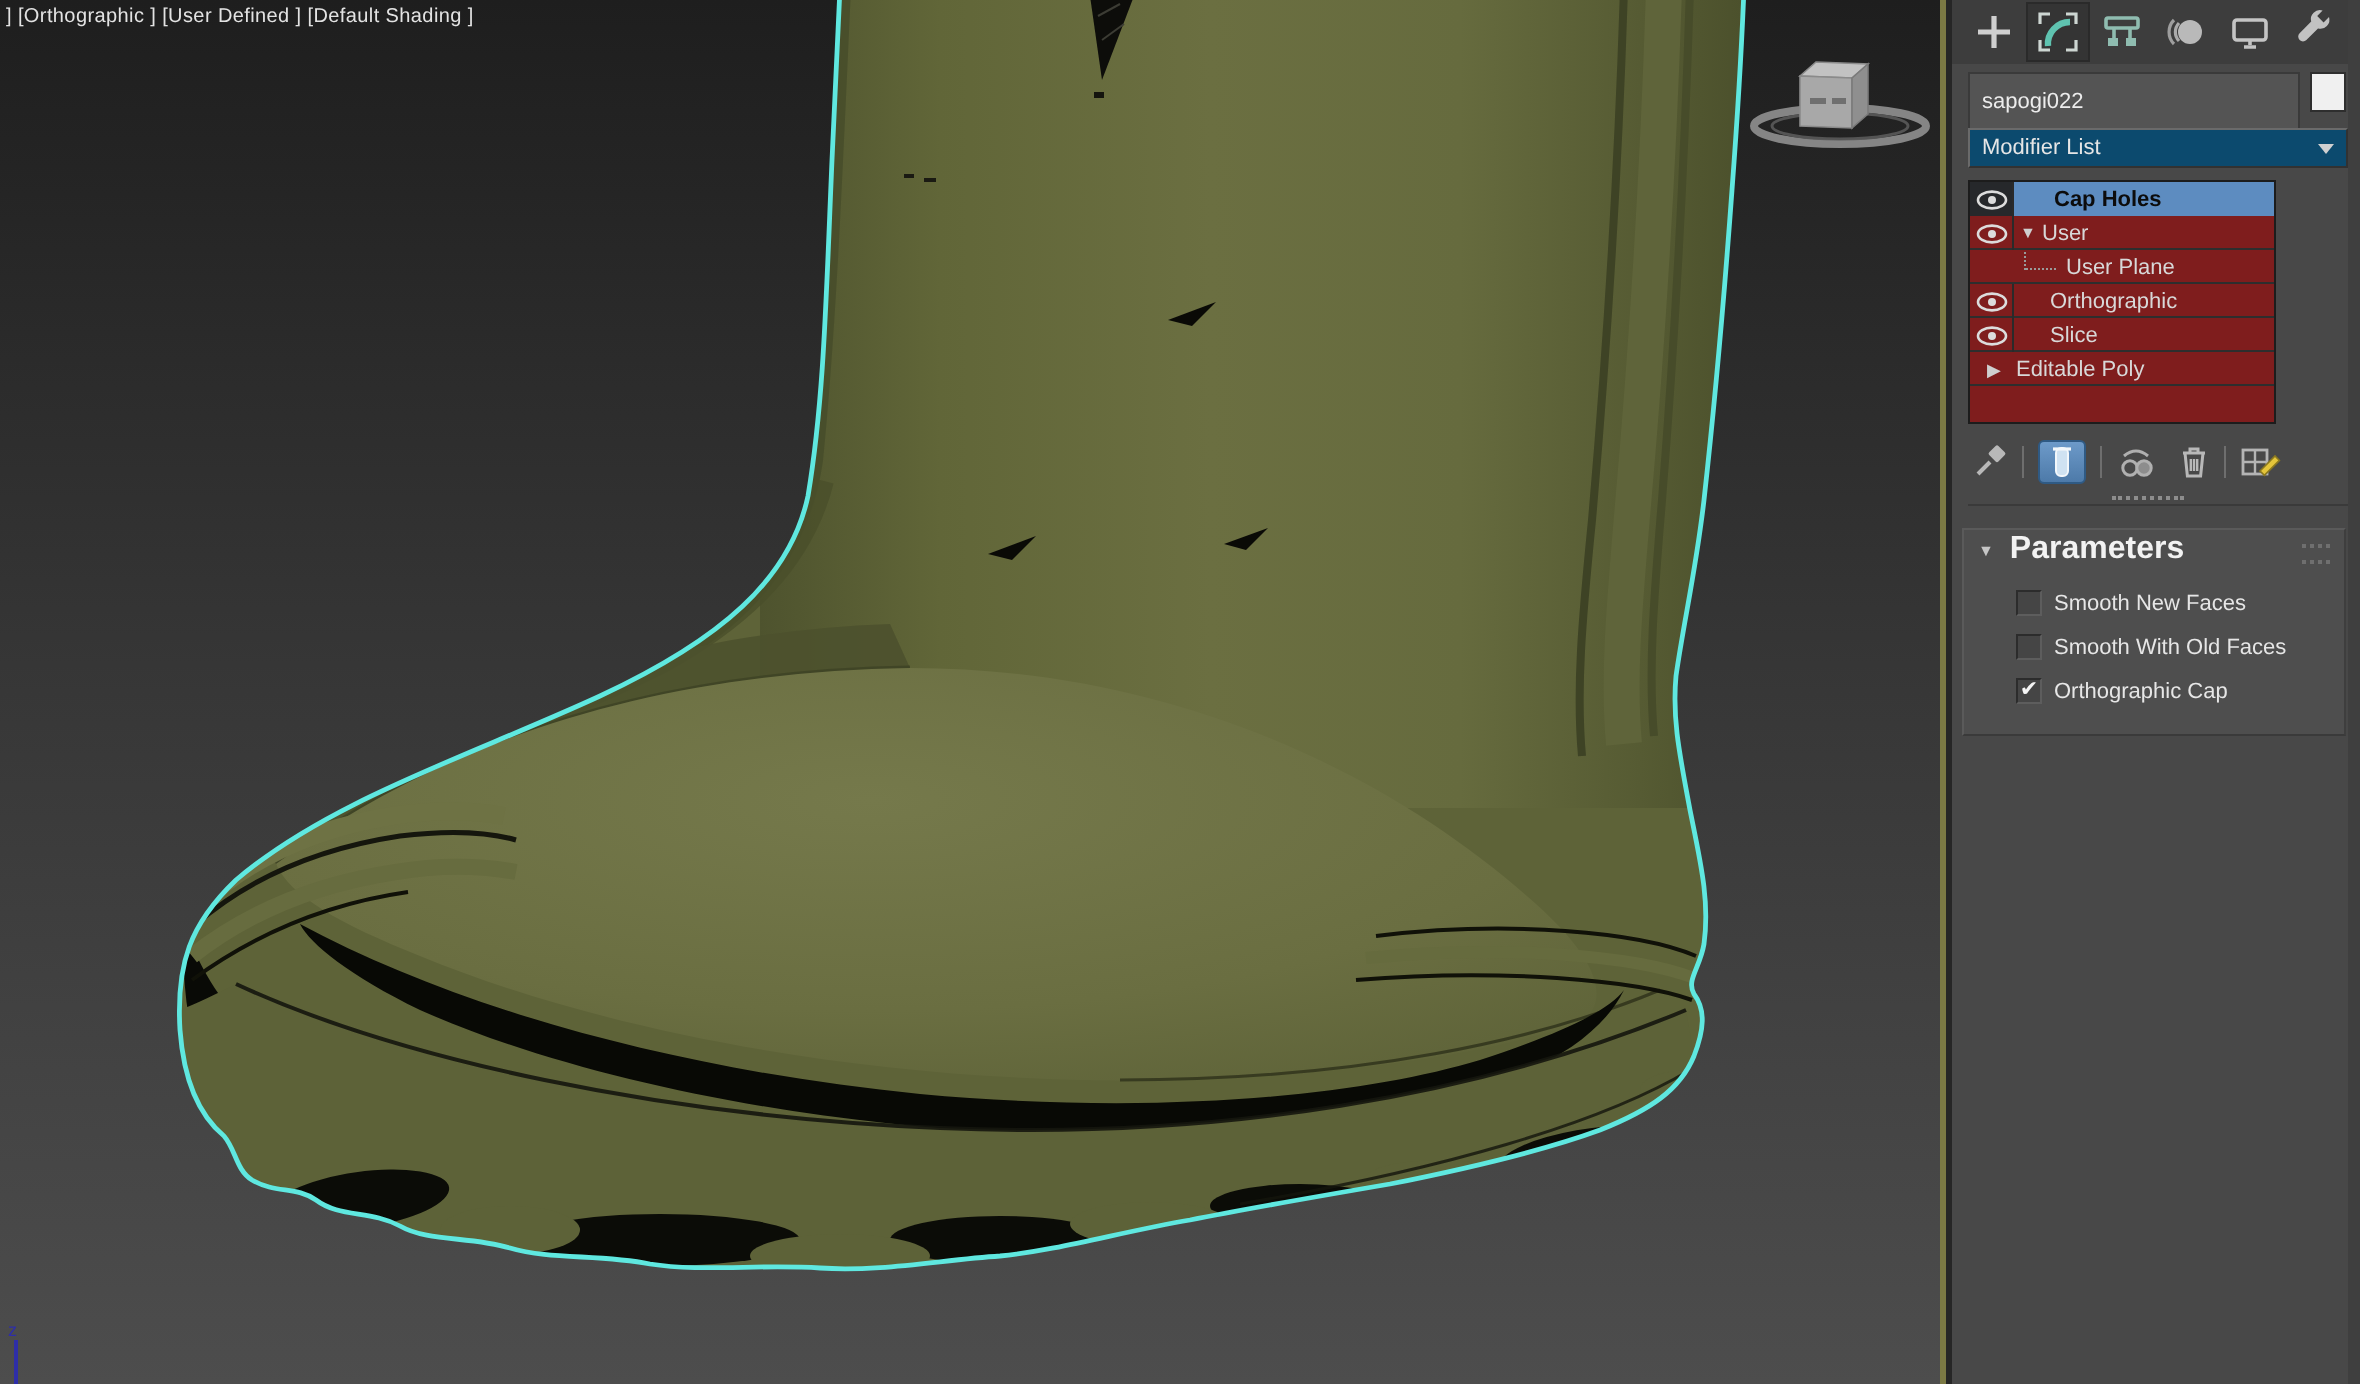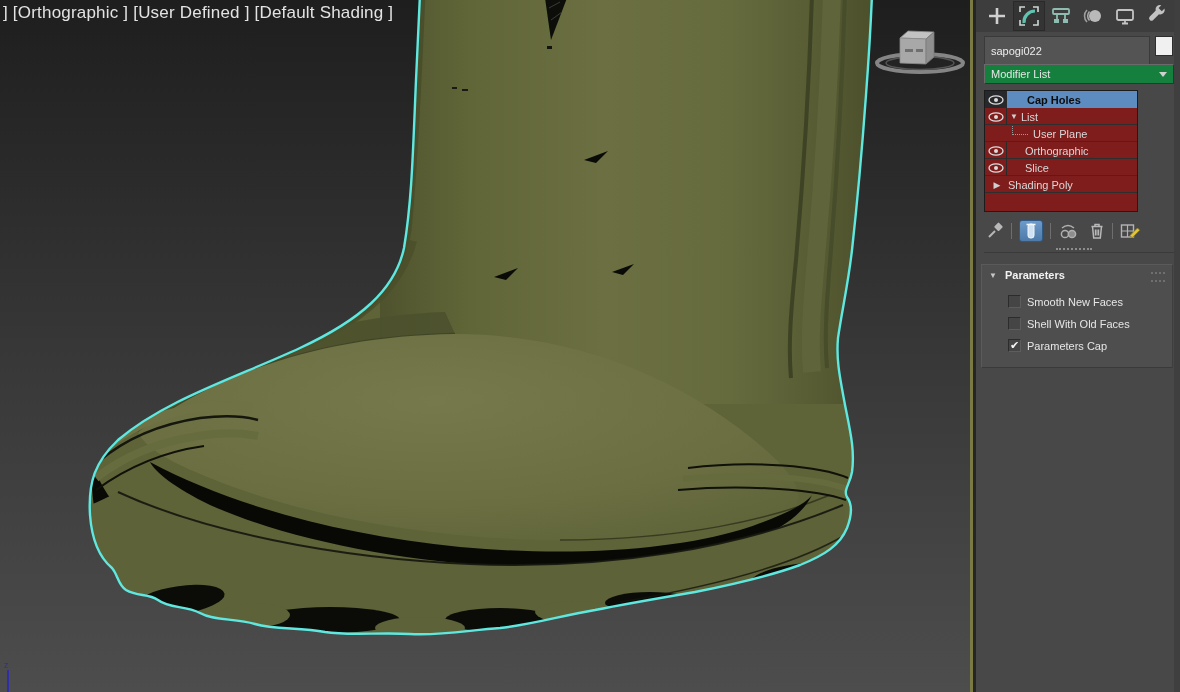--- a/index.html
+++ b/index.html
@@ -4,41 +4,41 @@
 <style>
   html,body{margin:0;padding:0;}
   body{
     width:1180px;height:692px;position:relative;overflow:hidden;
     background:#484848;font-family:"Liberation Sans",sans-serif;
     -webkit-font-smoothing:antialiased;
   }
   
   #viewport{position:absolute;left:0;top:0;width:972px;height:692px;}
   #vp-label{
-    position:absolute;left:3px;top:3px;font-size:17px;color:#e3e3e3;
+    position:absolute;left:3px;top:3px;font-size:10px;color:#e3e3e3;
     letter-spacing:.2px;white-space:nowrap;z-index:5;cursor:default;
   }
   
   #vp-border{position:absolute;left:970px;top:0;width:3px;height:692px;background:#7b7944;}
   #vp-border-dark{position:absolute;left:973px;top:0;width:3px;height:692px;background:#262626;}
   
   #panel{position:absolute;left:976px;top:0;width:204px;height:692px;background:#484848;}
   #scrollstrip{position:absolute;left:1174px;top:0;width:6px;height:692px;background:#3f3f3f;}
   #tabstrip{position:absolute;left:976px;top:0;width:198px;height:32px;background:#3d3d3d;}
   .tab{position:absolute;top:2px;width:30px;height:28px;display:flex;align-items:center;justify-content:center;}
   .tab.sel{background:#343434;outline:1px solid #2a2a2a;}
   .namefield{
     position:absolute;left:984px;top:36px;width:166px;height:30px;box-sizing:border-box;
     background:#545454;border:1px solid #3a3a3a;border-bottom-color:#5f5f5f;
     color:#ececec;font-size:11px;font-family:"Liberation Sans",sans-serif;padding:0 6px;outline:none;
   }
   .swatch{position:absolute;left:1155px;top:36px;width:18px;height:20px;background:#f0f0f0;border:1px solid #2e2e2e;box-sizing:border-box;}
   .modlist{
     position:absolute;left:984px;top:64px;width:190px;height:20px;box-sizing:border-box;
-    background:#15803d;border:1px solid #6a6a6a;border-right-color:#323232;border-bottom-color:#323232;
+    background:#0c4a6e;border:1px solid #6a6a6a;border-right-color:#323232;border-bottom-color:#323232;
     color:#e6e6e6;font-size:11px;line-height:18px;padding-left:6px;cursor:default;
   }
   .modlist .arr{position:absolute;right:6px;top:7px;width:0;height:0;
     border-left:4px solid transparent;border-right:4px solid transparent;border-top:5px solid #d0d0d0;}
   
   .stack{
     position:absolute;left:984px;top:90px;width:154px;height:122px;box-sizing:border-box;
     background:#7f1d1d;border:1px solid #1c1c1c;display:flex;flex-direction:column;
   }
   .srow{height:17px;flex:0 0 auto;display:flex;align-items:center;font-size:11px;color:#d8d8d8;
@@ -63,21 +63,21 @@
   }
   #divider{position:absolute;left:984px;top:252px;width:190px;border-top:1px solid #3a3a3a;}
   #divider-dots{position:absolute;left:1056px;top:248px;width:36px;border-top:2px dotted #8d8d8d;}
   
   .rollout{
     position:absolute;left:981px;top:264px;width:192px;height:104px;box-sizing:border-box;
     background:#4e4e4e;border:1px solid #5a5a5a;border-bottom-color:#3a3a3a;border-right-color:#3e3e3e;
   }
   .rhead{height:20px;display:flex;align-items:center;position:relative;cursor:default;}
   .rarr{font-size:8px;color:#c6c6c6;margin-left:7px;}
-  .rtitle{font-size:11px;font-weight:bold;color:#f2f2f2;margin-left:8px;}
+  .rtitle{font-size:16px;font-weight:bold;color:#f2f2f2;margin-left:8px;}
   .rgrip{position:absolute;right:7px;top:7px;width:14px;height:6px;
     border-top:2px dotted #6f6f6f;border-bottom:2px dotted #6f6f6f;}
   .chkrow{position:absolute;display:flex;align-items:center;}
   .cb{width:13px;height:13px;box-sizing:border-box;background:#454545;
     border:1px solid #2c2c2c;border-right-color:#5d5d5d;border-bottom-color:#5d5d5d;
     text-align:center;line-height:11px;font-size:11px;color:#f5f5f5;cursor:default;}
   .cblabel{font-size:11px;color:#e6e6e6;margin-left:6px;cursor:default;text-align:center;}
 </style>
 </head>
 <body>
@@ -275,21 +275,21 @@
       </span>
   </div>
   <div class="srow">
     <span class="eyecell">
       <svg width="16" height="10">
           <ellipse cx="8" cy="5" rx="7" ry="4.2" fill="none" stroke="#dcdcdc" stroke-width="1.3"></ellipse>
           <circle cx="8" cy="5" r="2" fill="#dcdcdc"></circle>
         </svg>
     </span>
     <span class="exp">▼</span>
-    <span>List</span>
+    <span>User</span>
   </div>
   <div class="srow">
     <span class="tree"></span>
     <span class="sublbl">User Plane</span>
   </div>
   <div class="srow">
     <span class="eyecell">
       <svg width="16" height="10">
           <ellipse cx="8" cy="5" rx="7" ry="4.2" fill="none" stroke="#dcdcdc" stroke-width="1.3"></ellipse>
           <circle cx="8" cy="5" r="2" fill="#dcdcdc"></circle>
@@ -305,21 +305,21 @@
           <ellipse cx="8" cy="5" rx="7" ry="4.2" fill="none" stroke="#dcdcdc" stroke-width="1.3"></ellipse>
           <circle cx="8" cy="5" r="2" fill="#dcdcdc"></circle>
         </svg>
     </span>
     <span class="lblwrap">
         <span>Slice</span>
       </span>
   </div>
   <div class="srow">
     <span class="exp" style="margin-left:5px;font-size:9px">▶</span>
-    <span style="margin-left:4px">Shading Poly</span>
+    <span style="margin-left:4px">Editable Poly</span>
   </div>
 </div>
 
 <div id="stacktools">
   <span class="tico" style="margin-left:2px">
     <svg width="18" height="18">
       <rect x="9.5" y="1.5" width="6.5" height="6.5" rx="1" transform="rotate(45 12.5 4.5)" fill="#b8b8b8"></rect>
       <line x1="9" y1="9" x2="3" y2="15" stroke="#b8b8b8" stroke-width="2"></line>
     </svg>
   </span>
@@ -364,18 +364,18 @@
     <span class="rtitle">Parameters</span>
     <span class="rgrip"></span>
   </div>
 </div>
 <div class="chkrow" style="left:1008px;top:295px">
   <span class="cb"></span>
   <span class="cblabel">Smooth New Faces</span>
 </div>
 <div class="chkrow" style="left:1008px;top:317px">
   <span class="cb"></span>
-  <span class="cblabel">Shell With Old Faces</span>
+  <span class="cblabel">Smooth With Old Faces</span>
 </div>
 <div class="chkrow" style="left:1008px;top:339px">
   <span class="cb">✔</span>
-  <span class="cblabel">Parameters Cap</span>
+  <span class="cblabel">Orthographic Cap</span>
 </div>
 
 </body></html>

